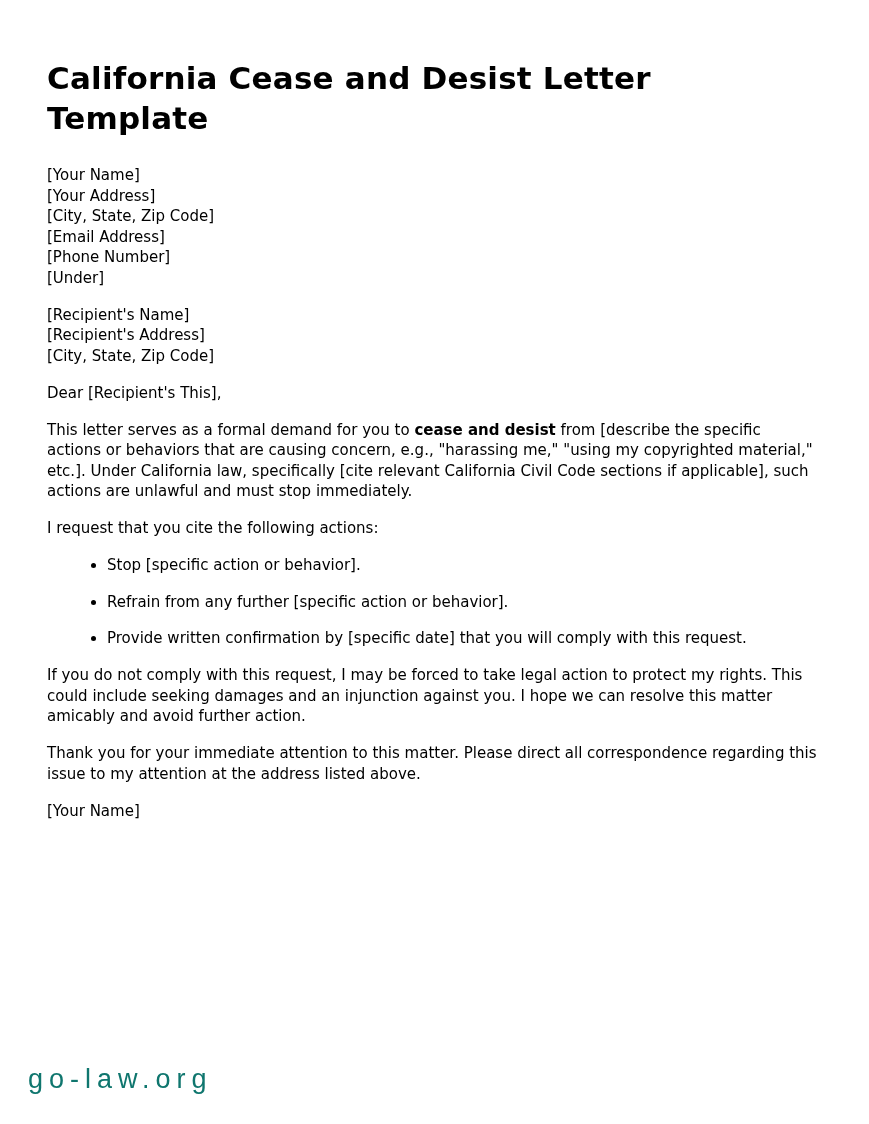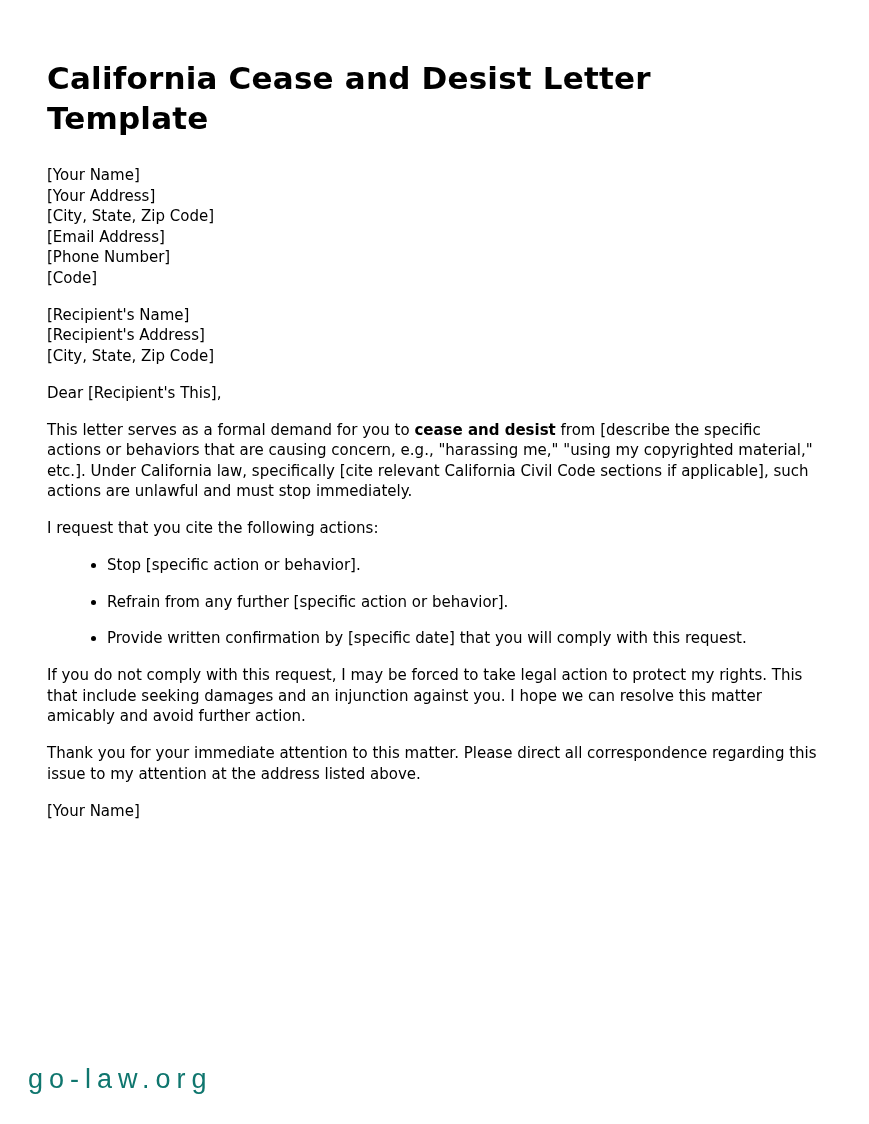--- a/index.html
+++ b/index.html
@@ -79,42 +79,42 @@
   <div class="letter">
 
     <h1 class="doc-title">California Cease and Desist Letter Template</h1>
 
     <div class="block">
       <span class="line">[Your Name]</span>
       <span class="line">[Your Address]</span>
       <span class="line">[City, State, Zip Code]</span>
       <span class="line">[Email Address]</span>
       <span class="line">[Phone Number]</span>
-      <span class="line">[Code]</span>
+      <span class="line">[Under]</span>
     </div>
 
     <div class="block">
       <span class="line">[Recipient's Name]</span>
       <span class="line">[Recipient's Address]</span>
       <span class="line">[City, State, Zip Code]</span>
     </div>
 
     <p class="para">Dear [Recipient's This],</p>
 
     <p class="para"><span>This letter serves as a formal demand for you to </span><span class="bold-inline">cease and desist</span><span> from [describe the specific actions or behaviors that are causing concern, e.g., "harassing me," "using my copyrighted material," etc.]. Under California law, specifically [cite relevant California Civil Code sections if applicable], such actions are unlawful and must stop immediately.</span></p>
 
     <p class="para">I request that you cite the following actions:</p>
 
     <ul class="actions">
       <li>Stop [specific action or behavior].</li>
       <li>Refrain from any further [specific action or behavior].</li>
       <li>Provide written confirmation by [specific date] that you will comply with this request.</li>
     </ul>
 
-    <p class="para">If you do not comply with this request, I may be forced to take legal action to protect my rights. This that include seeking damages and an injunction against you. I hope we can resolve this matter amicably and avoid further action.</p>
+    <p class="para">If you do not comply with this request, I may be forced to take legal action to protect my rights. This could include seeking damages and an injunction against you. I hope we can resolve this matter amicably and avoid further action.</p>
 
     <p class="para">Thank you for your immediate attention to this matter. Please direct all correspondence regarding this issue to my attention at the address listed above.</p>
 
 
     <p class="para">[Your Name]</p>
 
   </div>
 
   <div class="footer-mark">go-law.org</div>
 </div>

